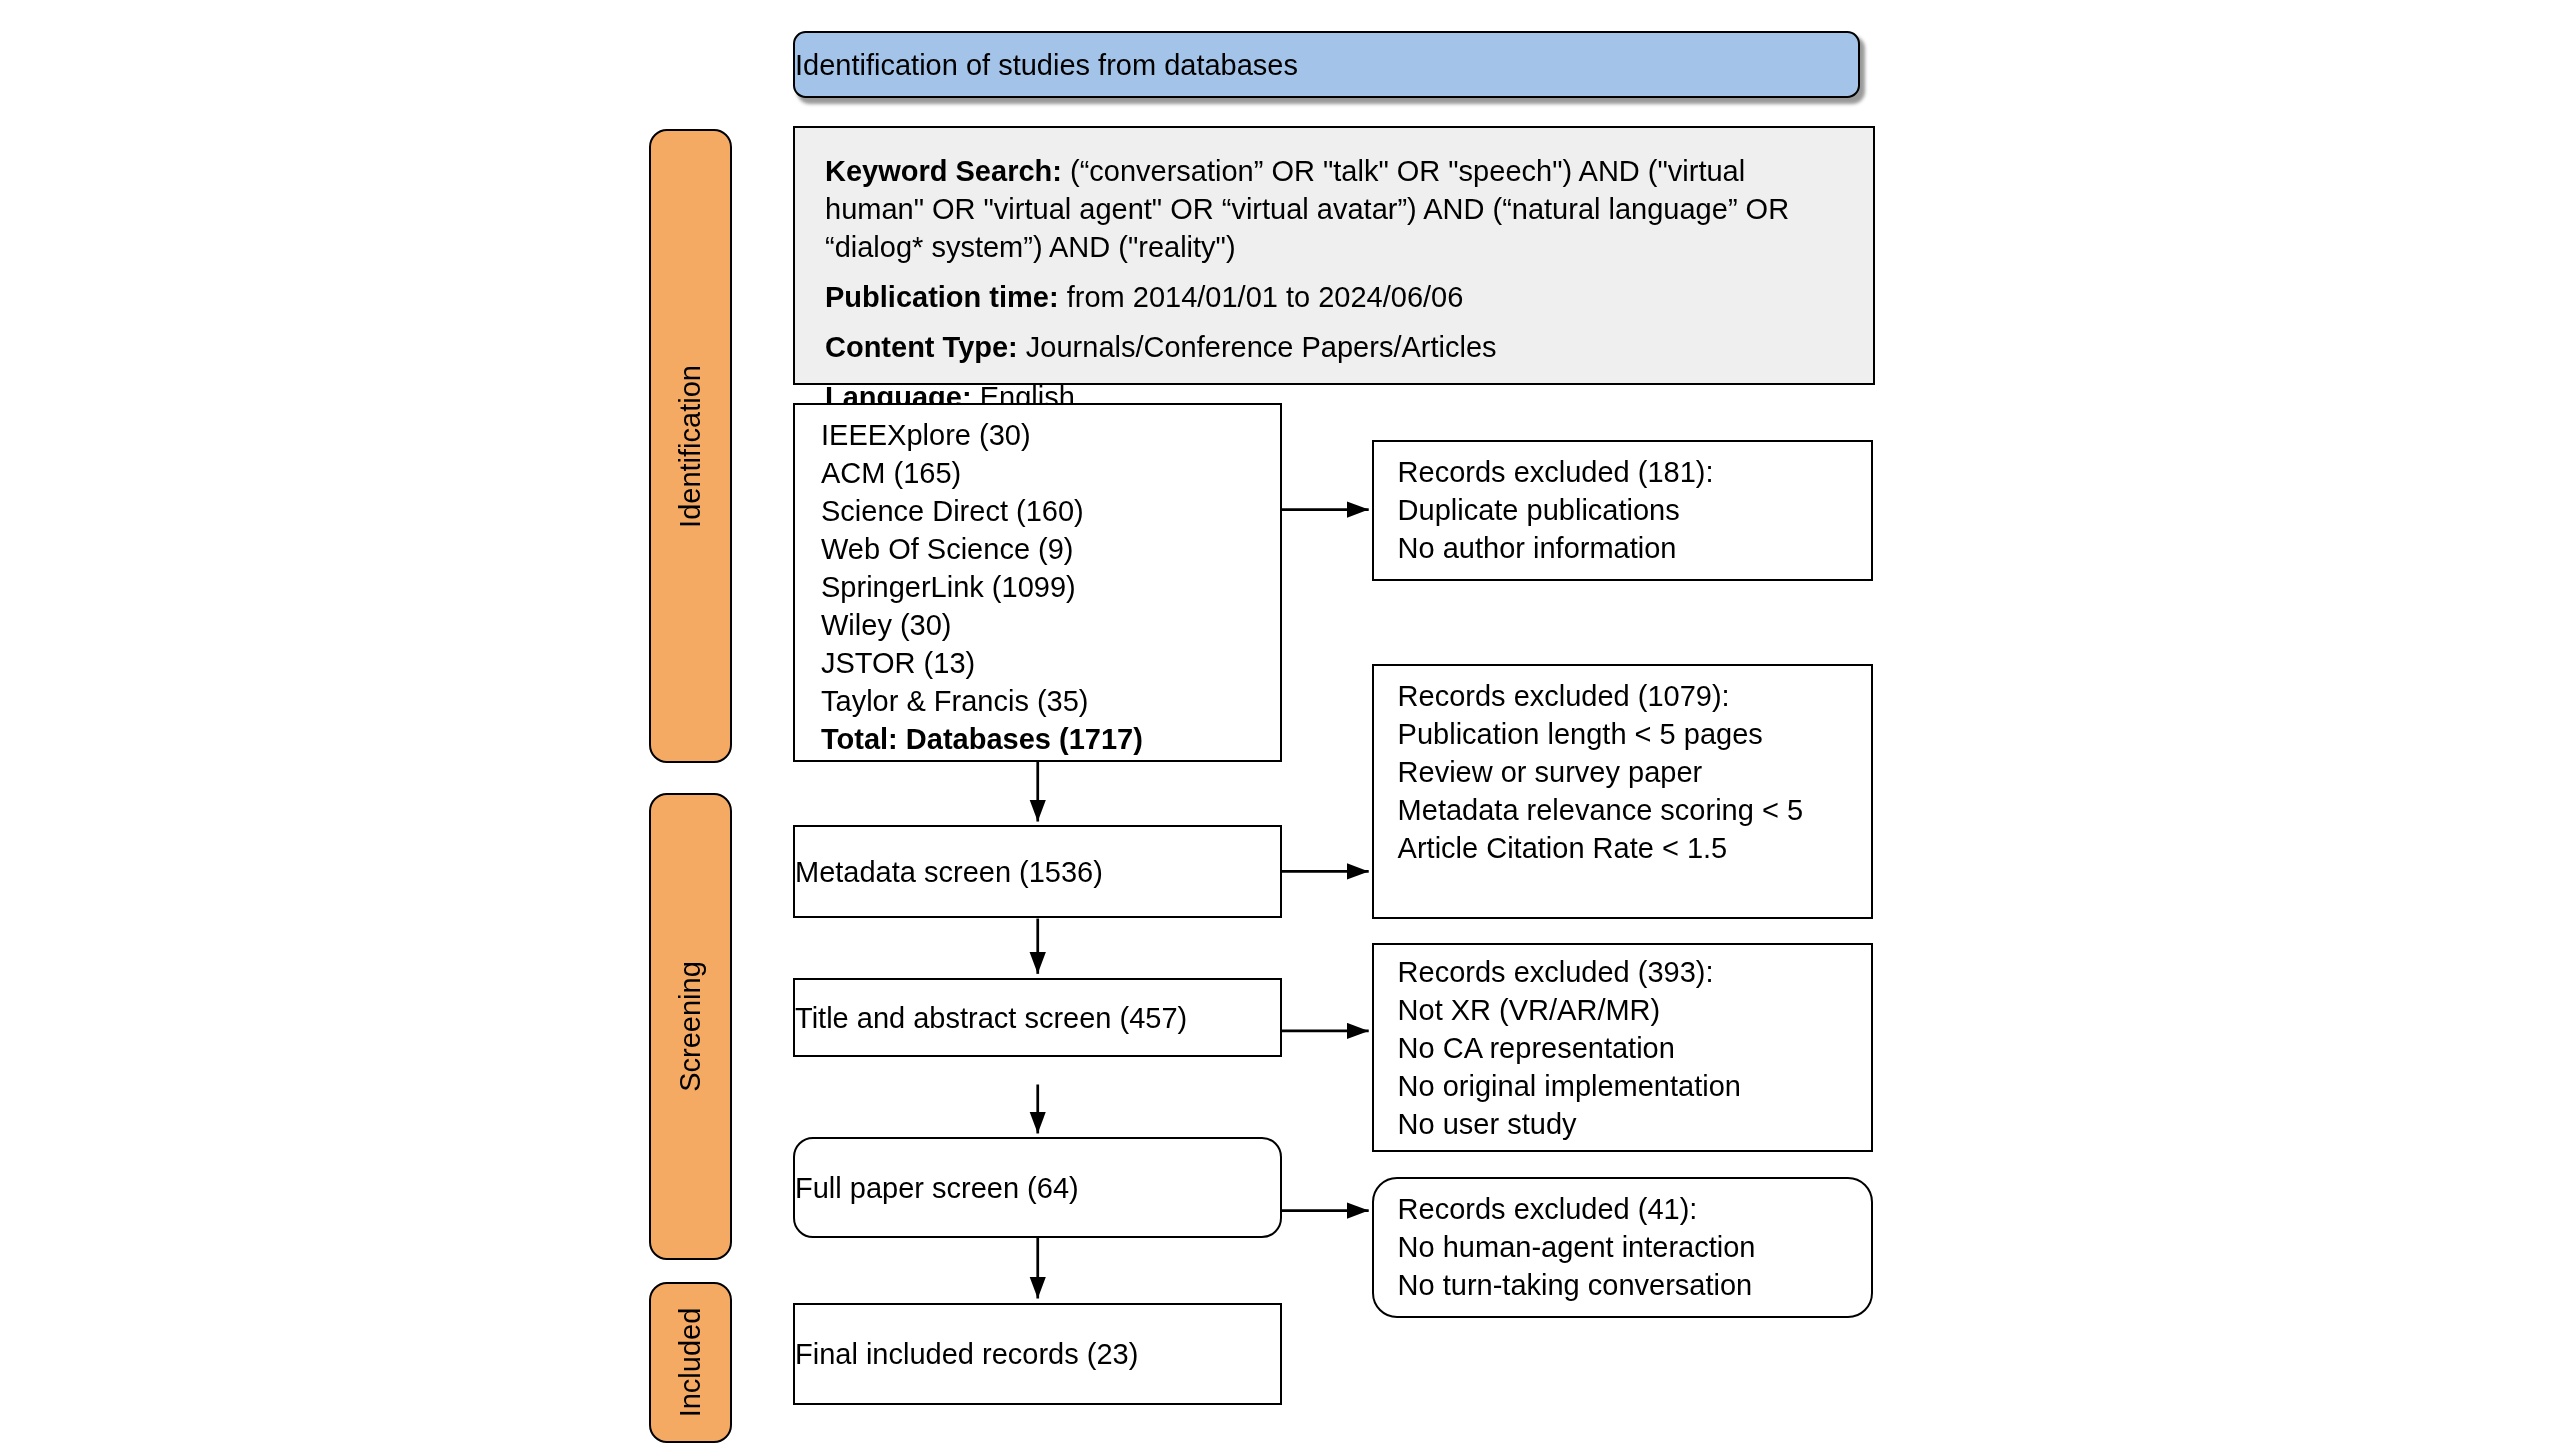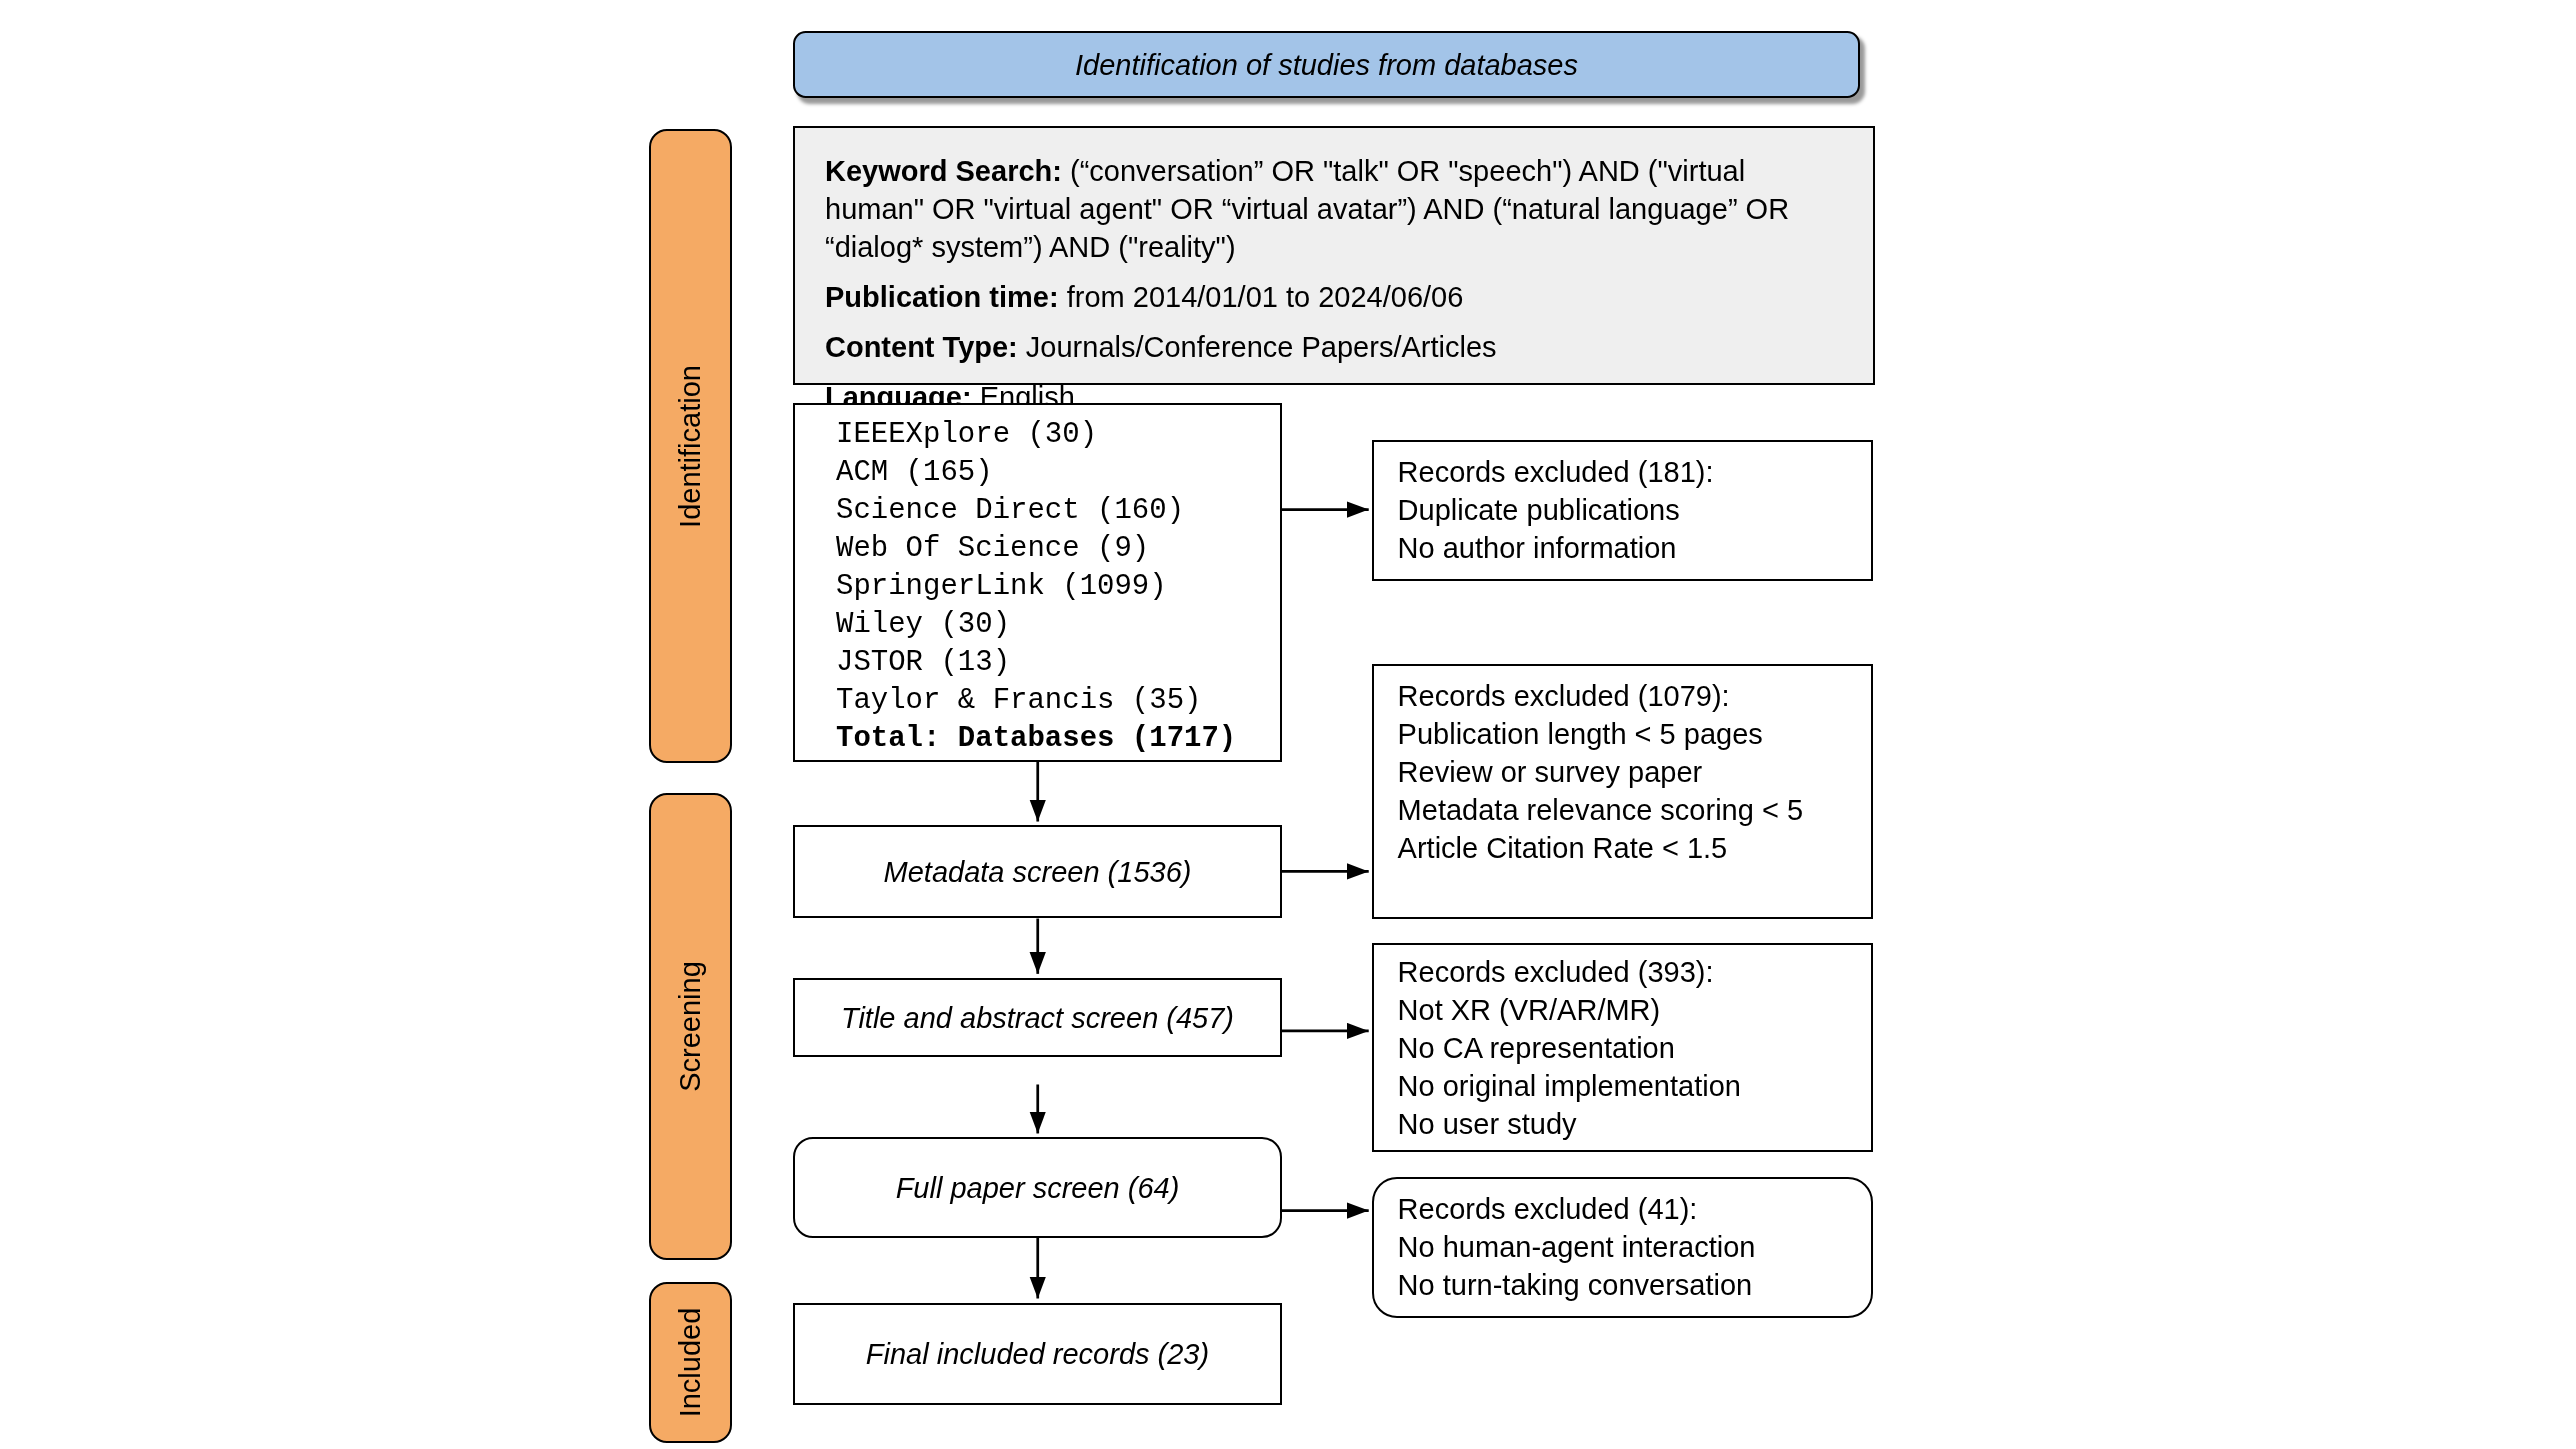--- a/index.html
+++ b/index.html
@@ -15,42 +15,41 @@
     position: absolute;
     box-sizing: border-box;
     border: 2.7px solid #000;
     background: #fff;
     font-size: 29px;
     line-height: 38px;
   }
   .center {
     display: flex;
     align-items: center;
-    justify-content: center;
+    justify-content: flex-start;
     text-align: center;
-    font-style: italic;
   }
   
   #banner {
     left: 793px; top: 31px; width: 1067px; height: 67px;
     border-radius: 12.7px;
     background: var(--banner_fill, #A3C4E8);
     box-shadow: 4.5px 5.4px 3.6px rgba(0,0,0,0.40);
     font-size: 29px;
   }
   
   #criteria {
     left: 793px; top: 126px; width: 1082px; height: 259px;
     background: var(--criteria_fill, #EFEFEF);
     padding: 11.8px 18px 0 18px;
   }
   #criteria p { margin: 12px; }
   .lbl { font-weight: bold; }
   
-  #databases  { left: 793px; top: 403px;  width: 489px; height: 359px; padding: 11px 0 0 41px; font-family: Liberation Mono, monospace; }
+  #databases  { left: 793px; top: 403px;  width: 489px; height: 359px; padding: 11px 0 0 26px; }
   #metadata   { left: 793px; top: 825px;  width: 489px; height: 93px; }
   #titleabs   { left: 793px; top: 978px; width: 489px; height: 79px; }
   #fullpaper  { left: 793px; top: 1137px; width: 489px; height: 101px; border-radius: 20px; }
   #final      { left: 793px; top: 1303px; width: 489px; height: 102px; }
   .bold { font-weight: bold; }
   
   #excl181  { left: 1372px; top: 440px;  width: 501px; height: 141px; padding: 11px 0 0 23.6px; }
   #excl1079 { left: 1372px; top: 664px;  width: 501px; height: 255px; padding: 11px 0 0 23.6px; }
   #excl393  { left: 1372px; top: 943px; width: 501px; height: 209px; padding: 8.2px 0 0 23.6px; }
   #excl41   { left: 1372px; top: 1177px; width: 501px; height: 141px; padding: 11px 0 0 23.6px; border-radius: 25px; }

